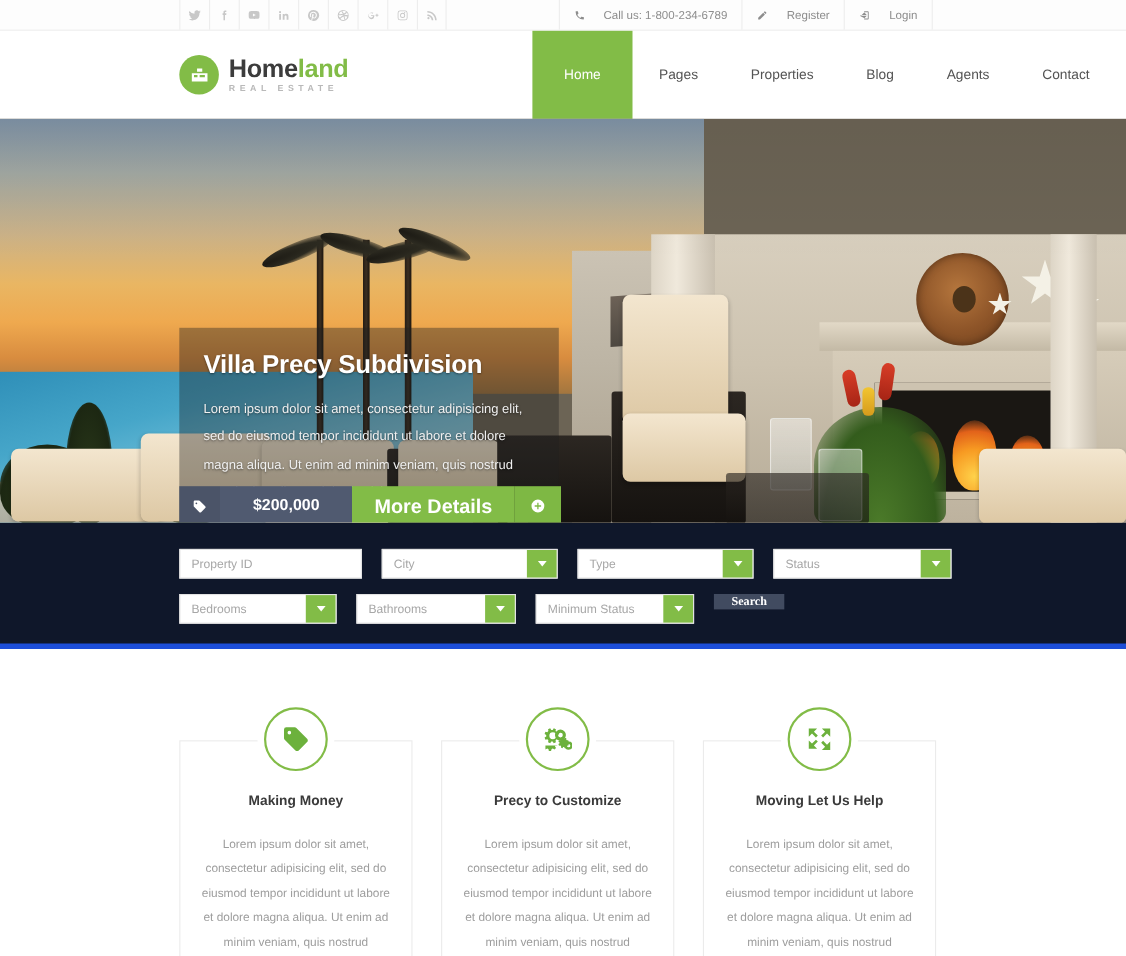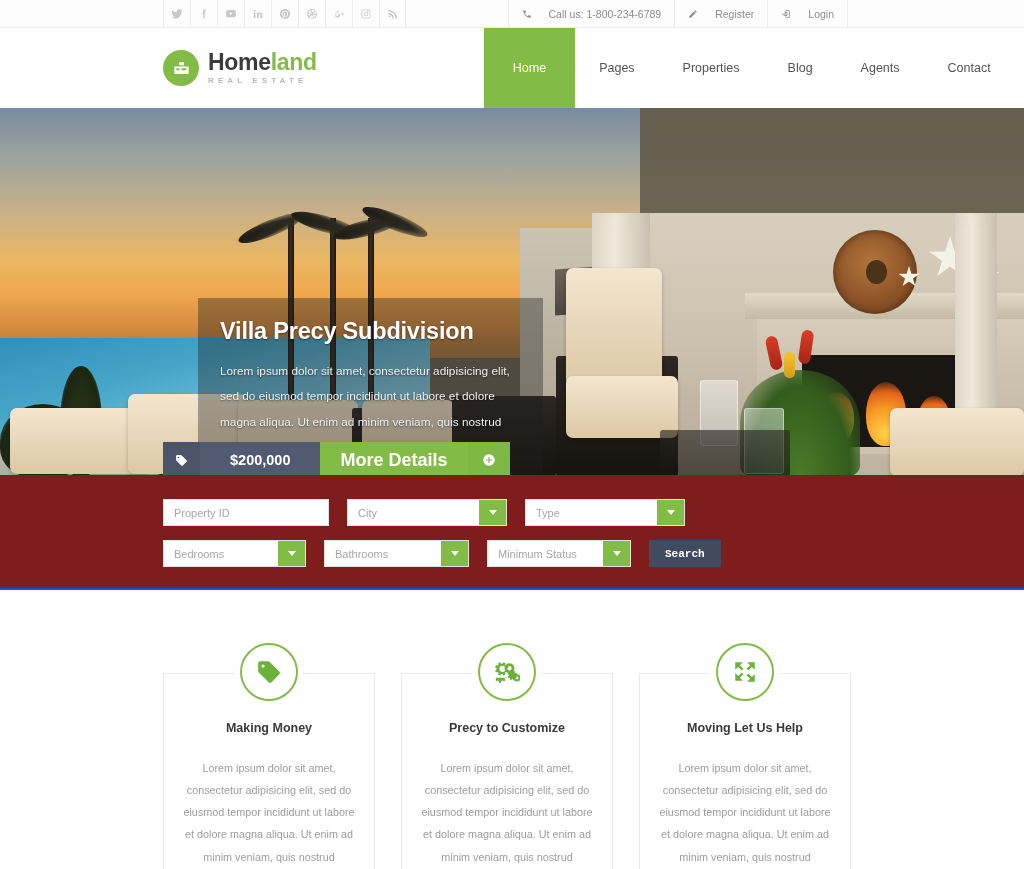--- a/index.html
+++ b/index.html
@@ -204,21 +204,20 @@
     position:absolute; inset:0;
     background:linear-gradient(to bottom, rgba(0,0,0,.05), rgba(0,0,0,0) 35%);
     pointer-events:none;
   }
 
   .hero-caption{
     position:absolute; left:163px; top:190px;
     width:345px;
     background:rgba(32,32,32,.38);
     padding:20px 24px 14px 22px;
-    margin-left:35px;
   }
   .hero-title{
     color:#ffffff; font-size:23.5px; font-weight:bold;
     margin:0 0 14px 0; letter-spacing:-.2px;
     text-shadow:0 1px 2px rgba(0,0,0,.45);
   }
   .hero-desc{
     color:#f0f0f0; font-size:11.8px; line-height:2.15; margin:0;
     text-shadow:0 1px 2px rgba(0,0,0,.5);
   }
@@ -238,22 +237,22 @@
     background:#82bc47; color:#fff; font-size:18px; font-weight:bold;
     display:flex; align-items:center; padding:0 20px; text-decoration:none;
   }
   .pb-plus{
     background:#7eb844; width:42px; display:flex; align-items:center; justify-content:center;
   }
   .pb-plus svg{ width:14px; height:14px; fill:#ffffff; }
 
   
   .searchbar{
-    width:100%; height:115px; background:#7f1d1d;
-    border-bottom:2px solid #1d4ed8;
+    width:100%; height:115px; background:#0f172a;
+    border-bottom:5px solid #1d4ed8;
     padding:24px 0 0 0;
   }
   .search-inner{ width:710px; margin:0 auto 0 163px; }
   .srow{ display:flex; gap:18px; margin-bottom:14px; align-items:flex-start; }
   .field{
     background:#ffffff; border:1px solid #e2e2e2; height:27px;
     display:flex; align-items:center; position:relative;
   }
   .field input{
     border:0; outline:0; width:100%; height:100%;
@@ -264,23 +263,23 @@
   .field .ftext{ padding:0 10px; font-size:11px; color:#a7a7a7; }
   .caret{
     position:absolute; right:0; top:0; height:100%; width:27px;
     background:#82bc47; display:flex; align-items:center; justify-content:center;
   }
   .caret i{
     border-left:4px solid transparent; border-right:4px solid transparent;
     border-top:5px solid #ffffff; display:block;
   }
   .search-btn{
-    background:#414b60; color:#ffffff; border:0; height:27px;
+    background:#414b60; color:#ffffff; border:0; height:14px;
     padding:0 16px; font-size:11px; font-weight:bold;
-    font-family:Liberation Mono, monospace; cursor:pointer;
+    font-family:Liberation Serif, serif; cursor:pointer;
   }
 
   
   .features{
     width:100%; background:#ffffff; padding-top:53px;
     display:flex; gap:26px; justify-content:flex-start; padding-left:163px;
   }
   .fcard{
     width:212px; border:1px solid #ebebeb; background:#fff;
     padding:47px 18px 20px 18px; position:relative;
@@ -487,20 +486,26 @@
         <span class="caret">
             <i></i>
           </span>
       </div>
       <div class="field" style="width:160px;">
         <span class="ftext">Type</span>
         <span class="caret">
             <i></i>
           </span>
       </div>
+      <div class="field" style="width:162px;">
+        <span class="ftext">Status</span>
+        <span class="caret">
+            <i></i>
+          </span>
+      </div>
     </div>
 
     <div class="srow">
       <div class="field" style="width:143px;">
         <span class="ftext">Bedrooms</span>
         <span class="caret">
             <i></i>
           </span>
       </div>
       <div class="field" style="width:145px;">

